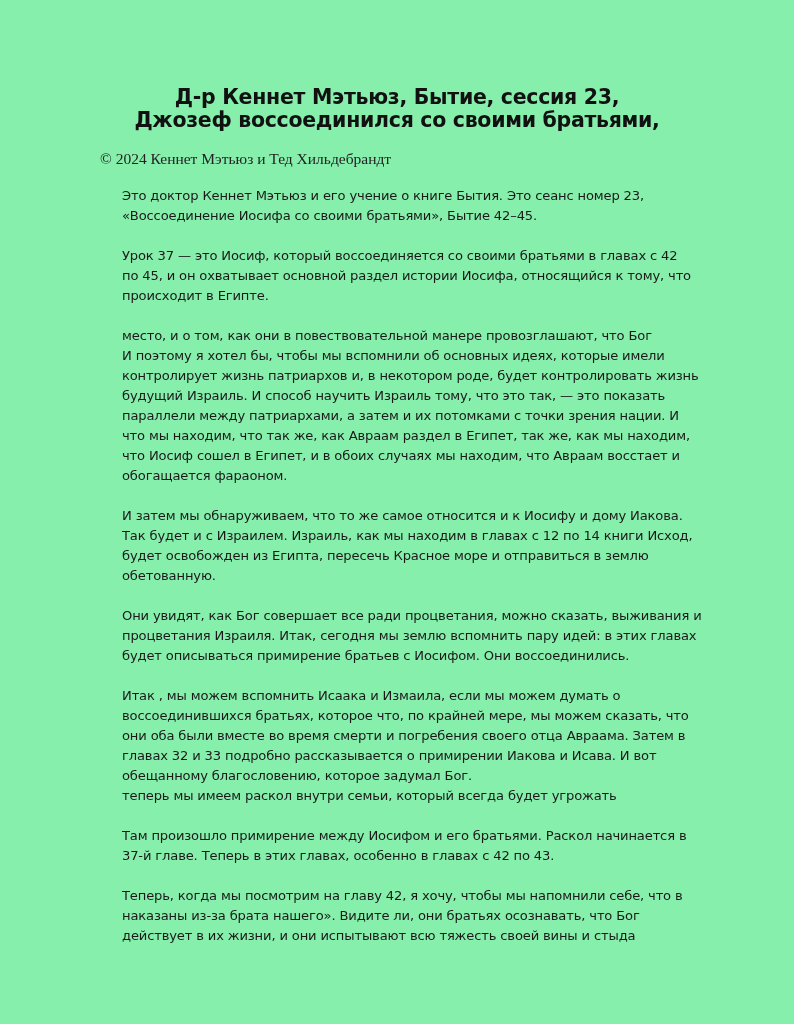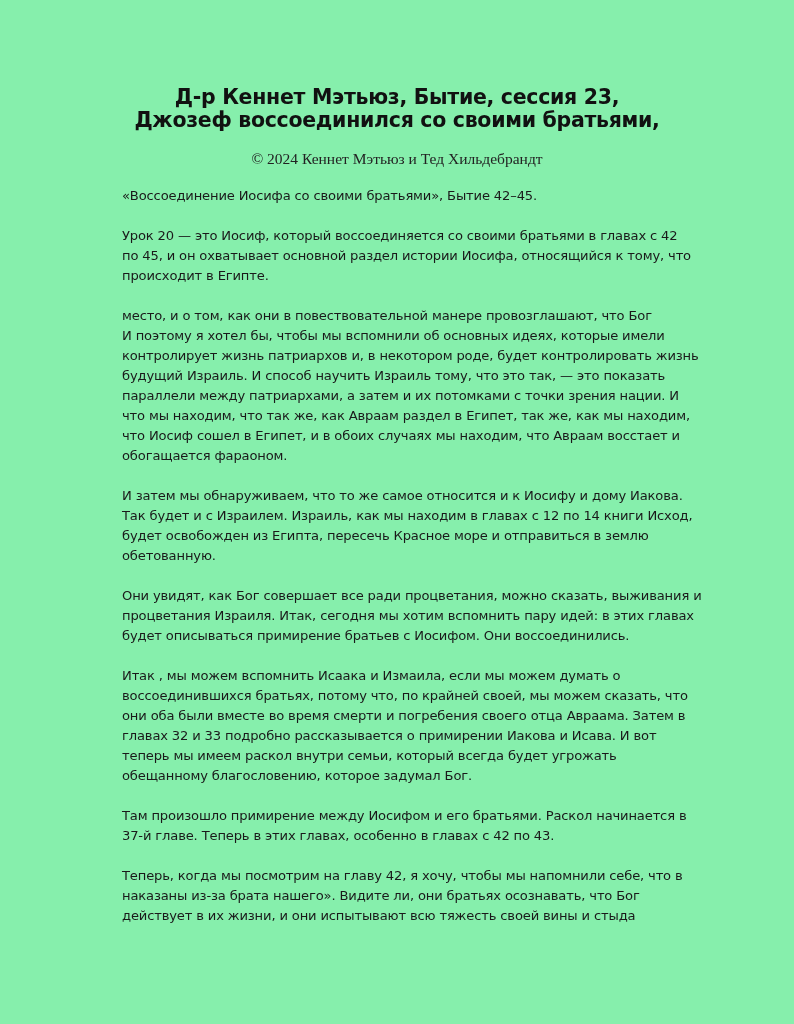--- a/index.html
+++ b/index.html
@@ -6,21 +6,21 @@
     body { width: 794px; height: 1024px; position: relative; overflow: hidden; }
     .page { position: absolute; left: 0; top: 0; width: 794px; height: 1024px; background: #86efac; padding-left: 40px; }
     .title {
       position: absolute; left: 100px; width: 594px; top: 86px;
       text-align: center; font-family: "DejaVu Sans", sans-serif; font-weight: bold;
       font-size: 20.5px; line-height: 23px; color: #111; letter-spacing: -0.3px;
     }
     .title div { white-space: nowrap; }
     .copyright {
       position: absolute; left: 100px; width: 594px; top: 150px;
-      text-align: center; font-family: "Liberation Serif", serif; font-size: 15.5px;
+      font-family: "Liberation Serif", serif; font-size: 15.5px;
       line-height: 18px; color: #222;
     }
     .body {
       position: absolute; left: 122px; top: 186px; width: 570px;
       font-family: "DejaVu Sans", sans-serif; font-size: 13.1px; line-height: 20px;
       color: #1a1a1a; letter-spacing: -0.15px;
     }
     .para { margin: 0 0 20px 0; }
     .line { white-space: nowrap; display: block; }
   </style>
@@ -29,24 +29,25 @@
 
 <div class="page">
   <div class="title">
     <div>Д-р Кеннет Мэтьюз, Бытие, сессия 23,</div>
     <div>Джозеф воссоединился со своими братьями,</div>
   </div>
   <div class="copyright">© 2024 Кеннет Мэтьюз и Тед Хильдебрандт</div>
 
   <div class="body">
     <p class="para">
+      <span class="line">Это доктор Кеннет Мэтьюз и его учение о книге Бытия. Это сеанс номер 23,</span>
       <span class="line">«Воссоединение Иосифа со своими братьями», Бытие 42–45.</span>
     </p>
     <p class="para">
-      <span class="line">Урок 20 — это Иосиф, который воссоединяется со своими братьями в главах с 42</span>
+      <span class="line">Урок 37 — это Иосиф, который воссоединяется со своими братьями в главах с 42</span>
       <span class="line">по 45, и он охватывает основной раздел истории Иосифа, относящийся к тому, что</span>
       <span class="line">происходит в Египте.</span>
     </p>
     <p class="para">
       <span class="line">место, и о том, как они в повествовательной манере провозглашают, что Бог</span>
       <span class="line">И поэтому я хотел бы, чтобы мы вспомнили об основных идеях, которые имели</span>
       <span class="line">контролирует жизнь патриархов и, в некотором роде, будет контролировать жизнь</span>
       <span class="line">будущий Израиль. И способ научить Израиль тому, что это так, — это показать</span>
       <span class="line">параллели между патриархами, а затем и их потомками с точки зрения нации. И</span>
       <span class="line">что мы находим, что так же, как Авраам раздел в Египет, так же, как мы находим,</span>
@@ -54,30 +55,30 @@
       <span class="line">обогащается фараоном.</span>
     </p>
     <p class="para">
       <span class="line">И затем мы обнаруживаем, что то же самое относится и к Иосифу и дому Иакова.</span>
       <span class="line">Так будет и с Израилем. Израиль, как мы находим в главах с 12 по 14 книги Исход,</span>
       <span class="line">будет освобожден из Египта, пересечь Красное море и отправиться в землю</span>
       <span class="line">обетованную.</span>
     </p>
     <p class="para">
       <span class="line">Они увидят, как Бог совершает все ради процветания, можно сказать, выживания и</span>
-      <span class="line">процветания Израиля. Итак, сегодня мы хотим вспомнить пару идей: в этих главах</span>
+      <span class="line">процветания Израиля. Итак, сегодня мы землю вспомнить пару идей: в этих главах</span>
       <span class="line">будет описываться примирение братьев с Иосифом. Они воссоединились.</span>
     </p>
     <p class="para">
       <span class="line">Итак , мы можем вспомнить Исаака и Измаила, если мы можем думать о</span>
-      <span class="line">воссоединившихся братьях, потому что, по крайней своей, мы можем сказать, что</span>
+      <span class="line">воссоединившихся братьях, которое что, по крайней мере, мы можем сказать, что</span>
       <span class="line">они оба были вместе во время смерти и погребения своего отца Авраама. Затем в</span>
       <span class="line">главах 32 и 33 подробно рассказывается о примирении Иакова и Исава. И вот</span>
+      <span class="line">обещанному благословению, которое задумал Бог.</span>
       <span class="line">теперь мы имеем раскол внутри семьи, который всегда будет угрожать</span>
-      <span class="line">обещанному благословению, которое задумал Бог.</span>
     </p>
     <p class="para">
       <span class="line">Там произошло примирение между Иосифом и его братьями. Раскол начинается в</span>
       <span class="line">37-й главе. Теперь в этих главах, особенно в главах с 42 по 43.</span>
     </p>
     <p class="para">
       <span class="line">Теперь, когда мы посмотрим на главу 42, я хочу, чтобы мы напомнили себе, что в</span>
       <span class="line">наказаны из-за брата нашего». Видите ли, они братьях осознавать, что Бог</span>
       <span class="line">действует в их жизни, и они испытывают всю тяжесть своей вины и стыда</span>
     </p>

